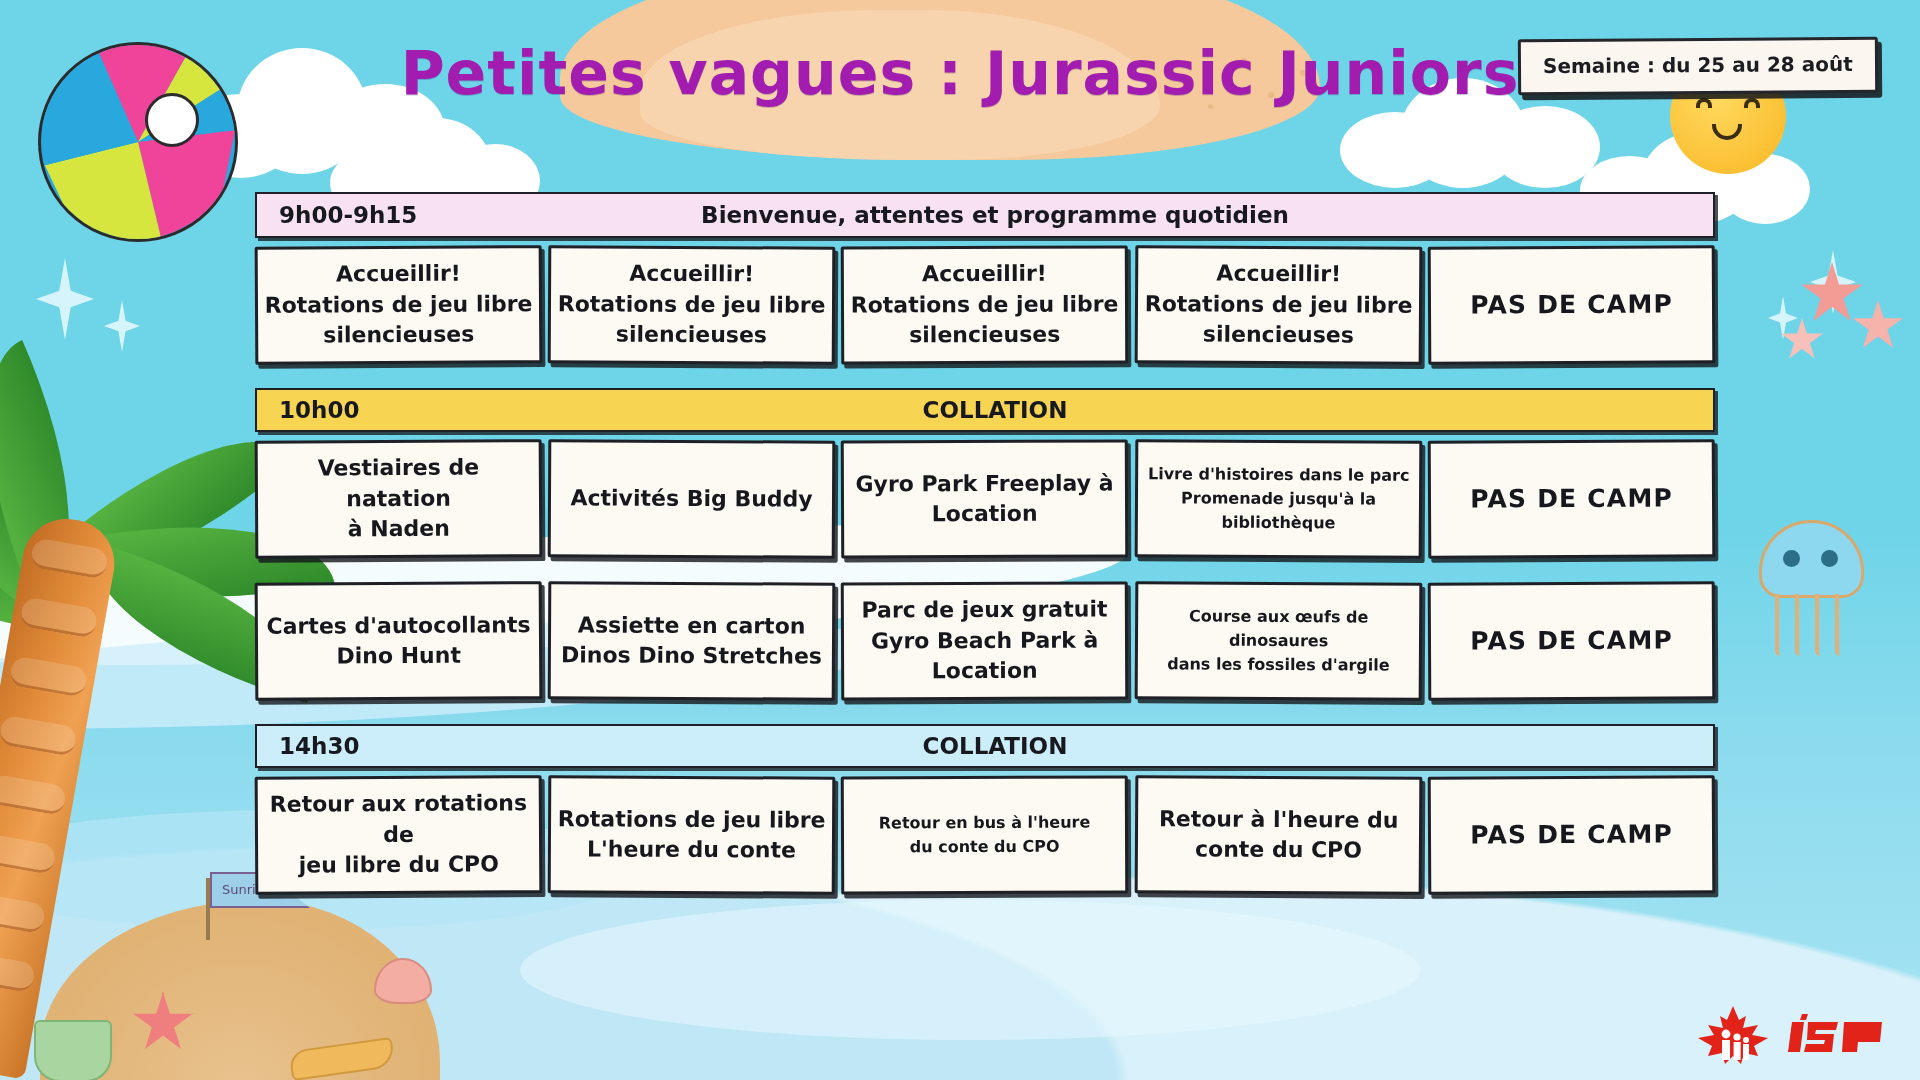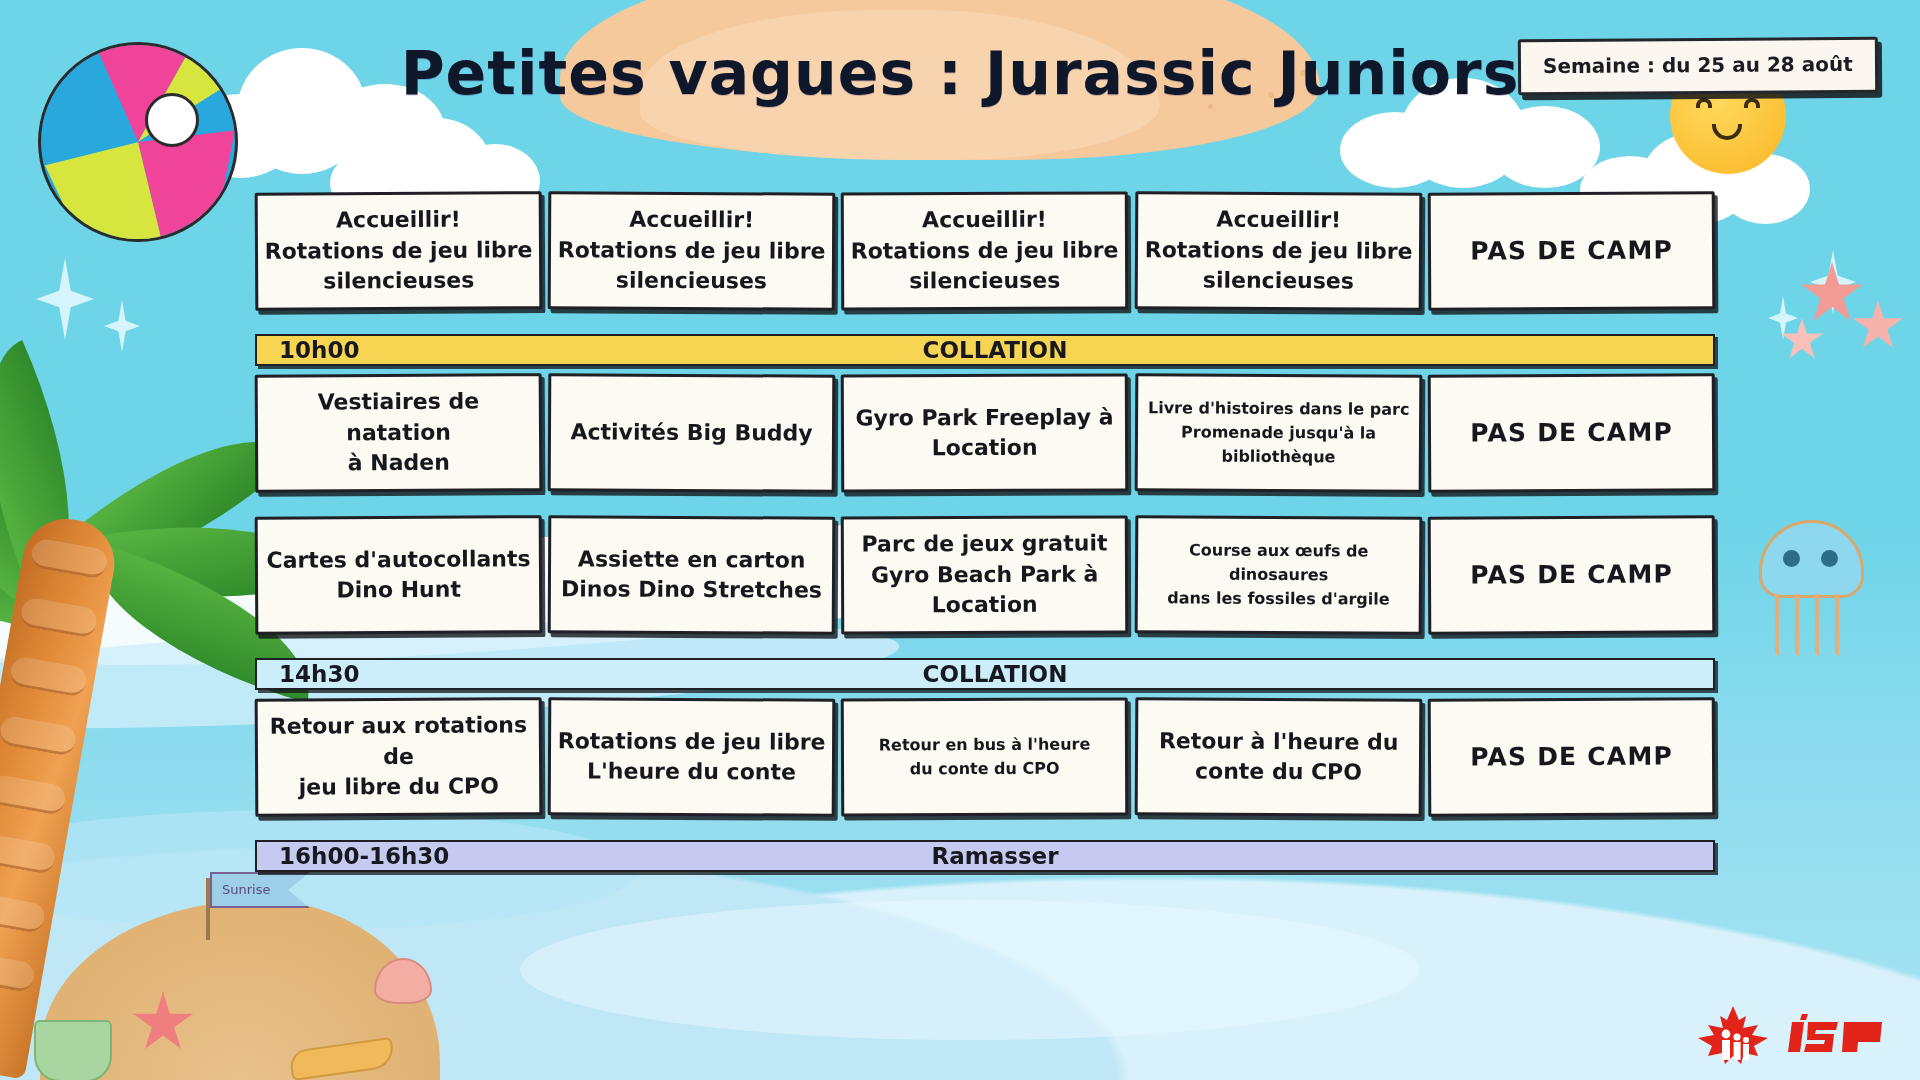--- a/index.html
+++ b/index.html
@@ -294,21 +294,21 @@
   
   .title {
     position: absolute;
     left: 0; right: 0;
     top: 38px;
     text-align: center;
     font-family: "DejaVu Sans", sans-serif;
     font-size: 60px;
     font-weight: 700;
     letter-spacing: 1px;
-    color: #0f172a;
+    color: #a21caf;
     z-index: 8;
     text-shadow: 0 1px 0 rgba(46,27,107,.25);
   }
 
   .week-badge {
     position: absolute;
     right: 42px; top: 38px;
     min-width: 280px;
     padding: 12px 22px 14px;
     background: #fbf7f0;
@@ -354,21 +354,21 @@
     color: #1b1d22;
   }
   .day-head:nth-child(1) { transform: rotate(-0.5deg); }
   .day-head:nth-child(2) { transform: rotate(0.4deg); }
   .day-head:nth-child(3) { transform: rotate(-0.3deg); }
   .day-head:nth-child(4) { transform: rotate(0.5deg); }
   .day-head:nth-child(5) { transform: rotate(-0.4deg); }
 
   .band {
     position: relative;
-    height: 32px;
+    height: 44px;
     border: 2px solid #1e2026;
     box-shadow: 3px 3px 0 rgba(20,22,26,.75);
     margin-bottom: 8px;
     display: flex;
     align-items: center;
     font-family: "DejaVu Sans", sans-serif;
     font-weight: 700;
     color: #17191e;
   }
   .band .band-time {
@@ -541,20 +541,24 @@
     <span class="shell"></span>
   </div>
 
   <div class="title">Petites vagues : Jurassic Juniors</div>
 
   <div class="week-badge">Semaine : du 25 au 28 août</div>
 
   <div class="schedule">
 
 
+    <div class="band band-welcome">
+      <span class="band-time">9h00-9h15</span>
+      <span class="band-label">Bienvenue, attentes et programme quotidien</span>
+    </div>
 
     <div class="act-row">
       <div class="cell">Accueillir!
 Rotations de jeu libre
 silencieuses</div>
       <div class="cell">Accueillir!
 Rotations de jeu libre
 silencieuses</div>
       <div class="cell">Accueillir!
 Rotations de jeu libre
@@ -605,24 +609,20 @@
 jeu libre du CPO</div>
       <div class="cell">Rotations de jeu libre
 L'heure du conte</div>
       <div class="cell small">Retour en bus à l'heure
 du conte du CPO</div>
       <div class="cell">Retour à l'heure du
 conte du CPO</div>
       <div class="cell nocamp">PAS DE CAMP</div>
     </div>
 
-    <div class="band band-pickup">
-      <span class="band-time">16h00-16h30</span>
-      <span class="band-label">Ramasser</span>
-    </div>
 
   </div>
 
   <div class="logos">
     <svg width="74" height="62" viewBox="0 0 74 62">
       <path d="M37 2 L43 16 L50 12 L47 24 L62 21 L56 31 L72 34 L58 42 L62 52 L48 49 L45 60 L37 52 L29 60 L26 49 L12 52 L16 42 L2 34 L18 31 L12 21 L27 24 L24 12 L31 16 Z" fill="#e2231a"></path>
       <circle cx="30" cy="30" r="4.4" fill="#ffffff"></circle>
       <path d="M26 36 h8 v20 h-8 z" fill="#ffffff"></path>
       <circle cx="41" cy="33" r="3.6" fill="#ffffff"></circle>
       <path d="M37.6 38 h7 v18 h-7 z" fill="#ffffff"></path>

